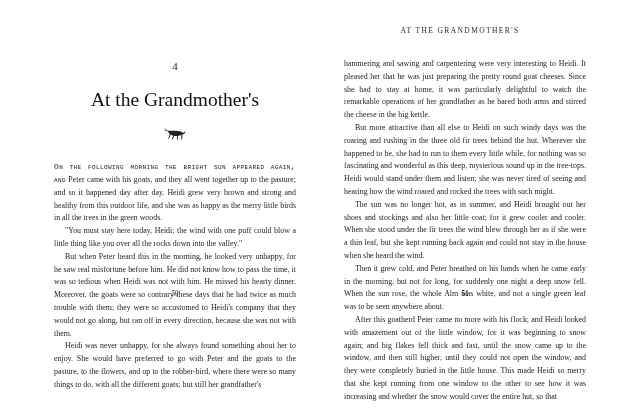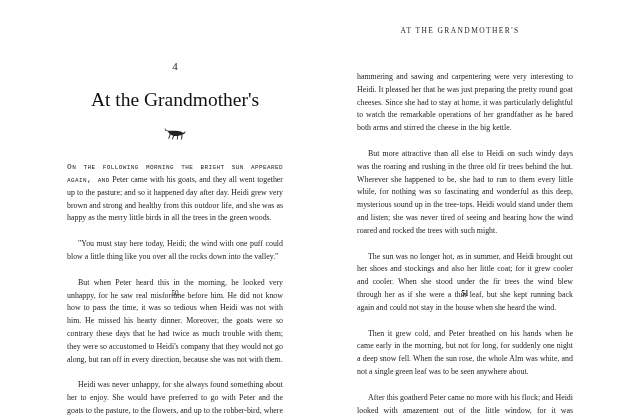--- a/index.html
+++ b/index.html
@@ -60,21 +60,21 @@
   }
   .ornament {
     text-align: center;
     margin: 0 0 18px 0;
     line-height: 0;
   }
   .ornament svg {
     display: inline-block;
   }
   p {
-    margin: 13px;
+    margin: 0;
     font-size: 7.9px;
     line-height: 1.62;
     text-align: justify;
     text-justify: inter-word;
     hyphens: auto;
     color: #1c1c1c;
   }
   p + p {
     text-indent: 11px;
   }

